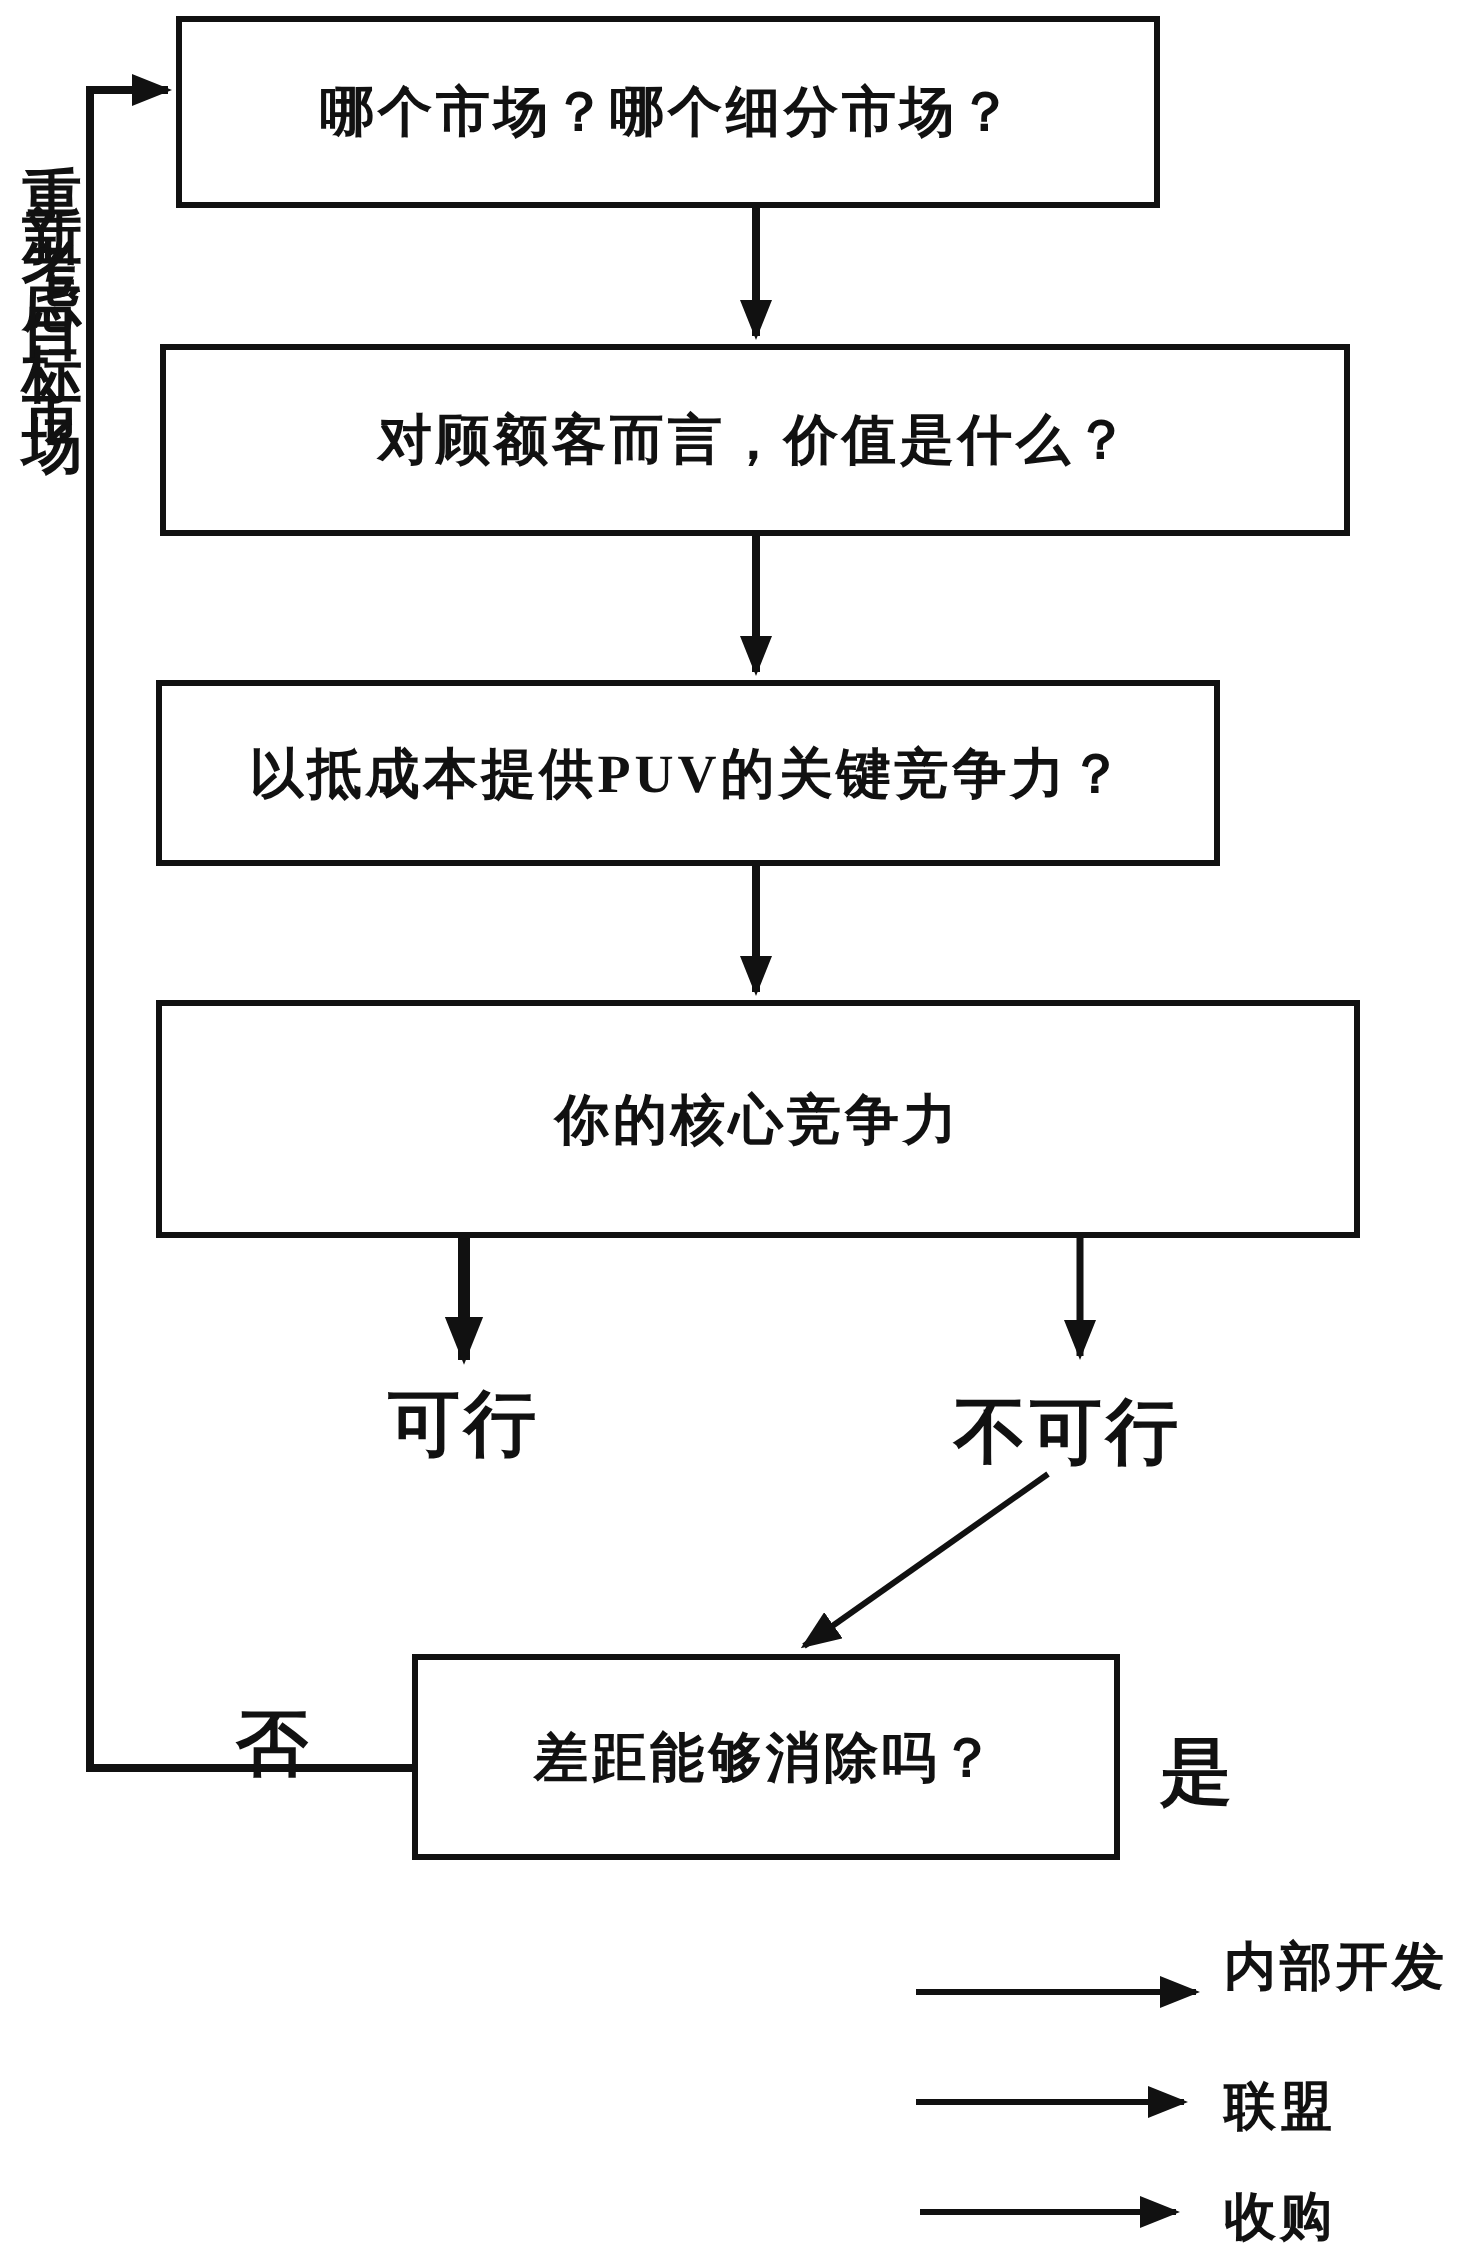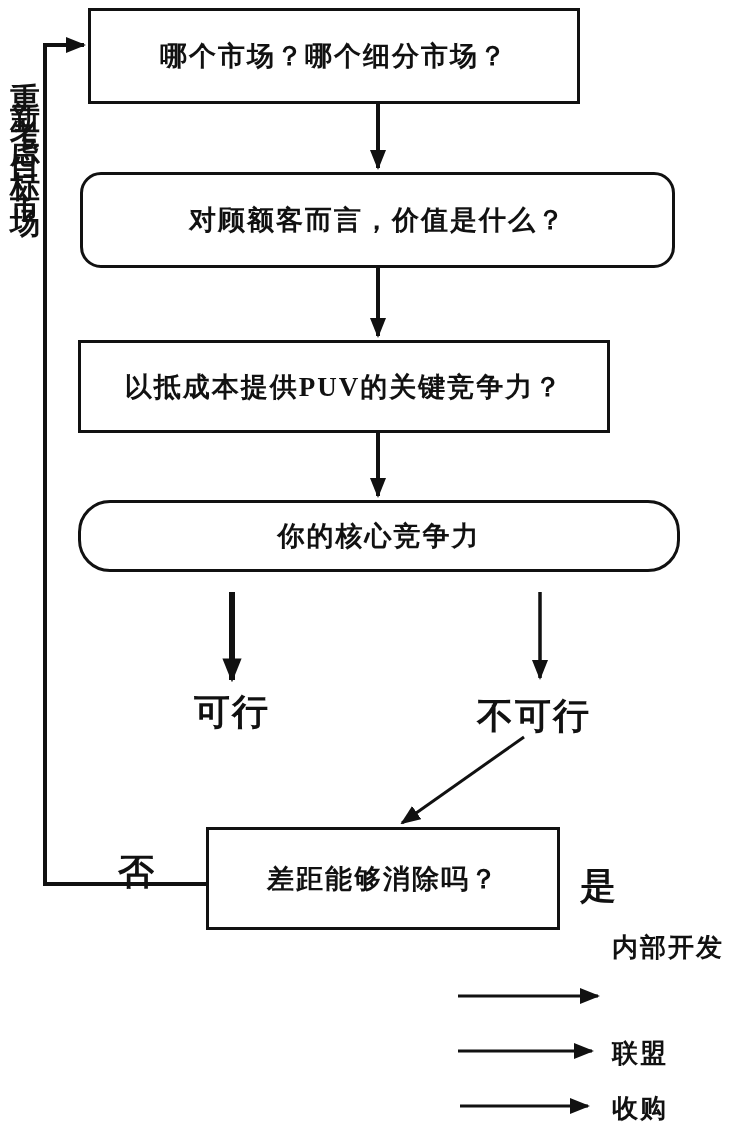--- a/index.html
+++ b/index.html
@@ -31,23 +31,23 @@
     align-items: center;
     justify-content: center;
     text-align: center;
     font-size: 27px;
     font-weight: bold;
     letter-spacing: 2px;
     box-sizing: border-box;
     padding: 4px 10px;
   }
   .box1 { left: 88px;  top: 8px;   width: 492px; height: 96px; }
-  .box2 { left: 80px;  top: 172px; width: 595px; height: 96px; border-radius: 21px; }
+  .box2 { left: 80px;  top: 172px; width: 595px; height: 96px; }
   .box3 { left: 78px;  top: 340px; width: 532px; height: 93px; }
-  .box4 { left: 78px;  top: 500px; width: 602px; height: 72px; border-radius: 32px; }
+  .box4 { left: 78px;  top: 500px; width: 602px; height: 119px; }
   .box5 { left: 206px; top: 827px; width: 354px; height: 103px; }
   .lbl {
     position: absolute;
     font-size: 36px;
     font-weight: bold;
     letter-spacing: 2px;
     white-space: nowrap;
   }
   .lbl-feasible     { left: 190px; top: 688px; width: 84px;  text-align: center; }
   .lbl-not-feasible { left: 477px; top: 692px; width: 126px; text-align: left; }
@@ -65,21 +65,21 @@
     white-space: nowrap;
   }
   .legend-label {
     position: absolute;
     left: 612px;
     font-size: 26px;
     font-weight: bold;
     letter-spacing: 2px;
     white-space: nowrap;
   }
-  .legend-label.l1 { top: 930px; }
+  .legend-label.l1 { top: 966px; }
   .legend-label.l2 { top: 1036px; }
   .legend-label.l3 { top: 1091px; }
 </style>
 </head>
 <body>
 
 <div class="page">
 
   <svg class="connectors" viewBox="0 0 730 1123" xmlns="http://www.w3.org/2000/svg">
     <defs>

